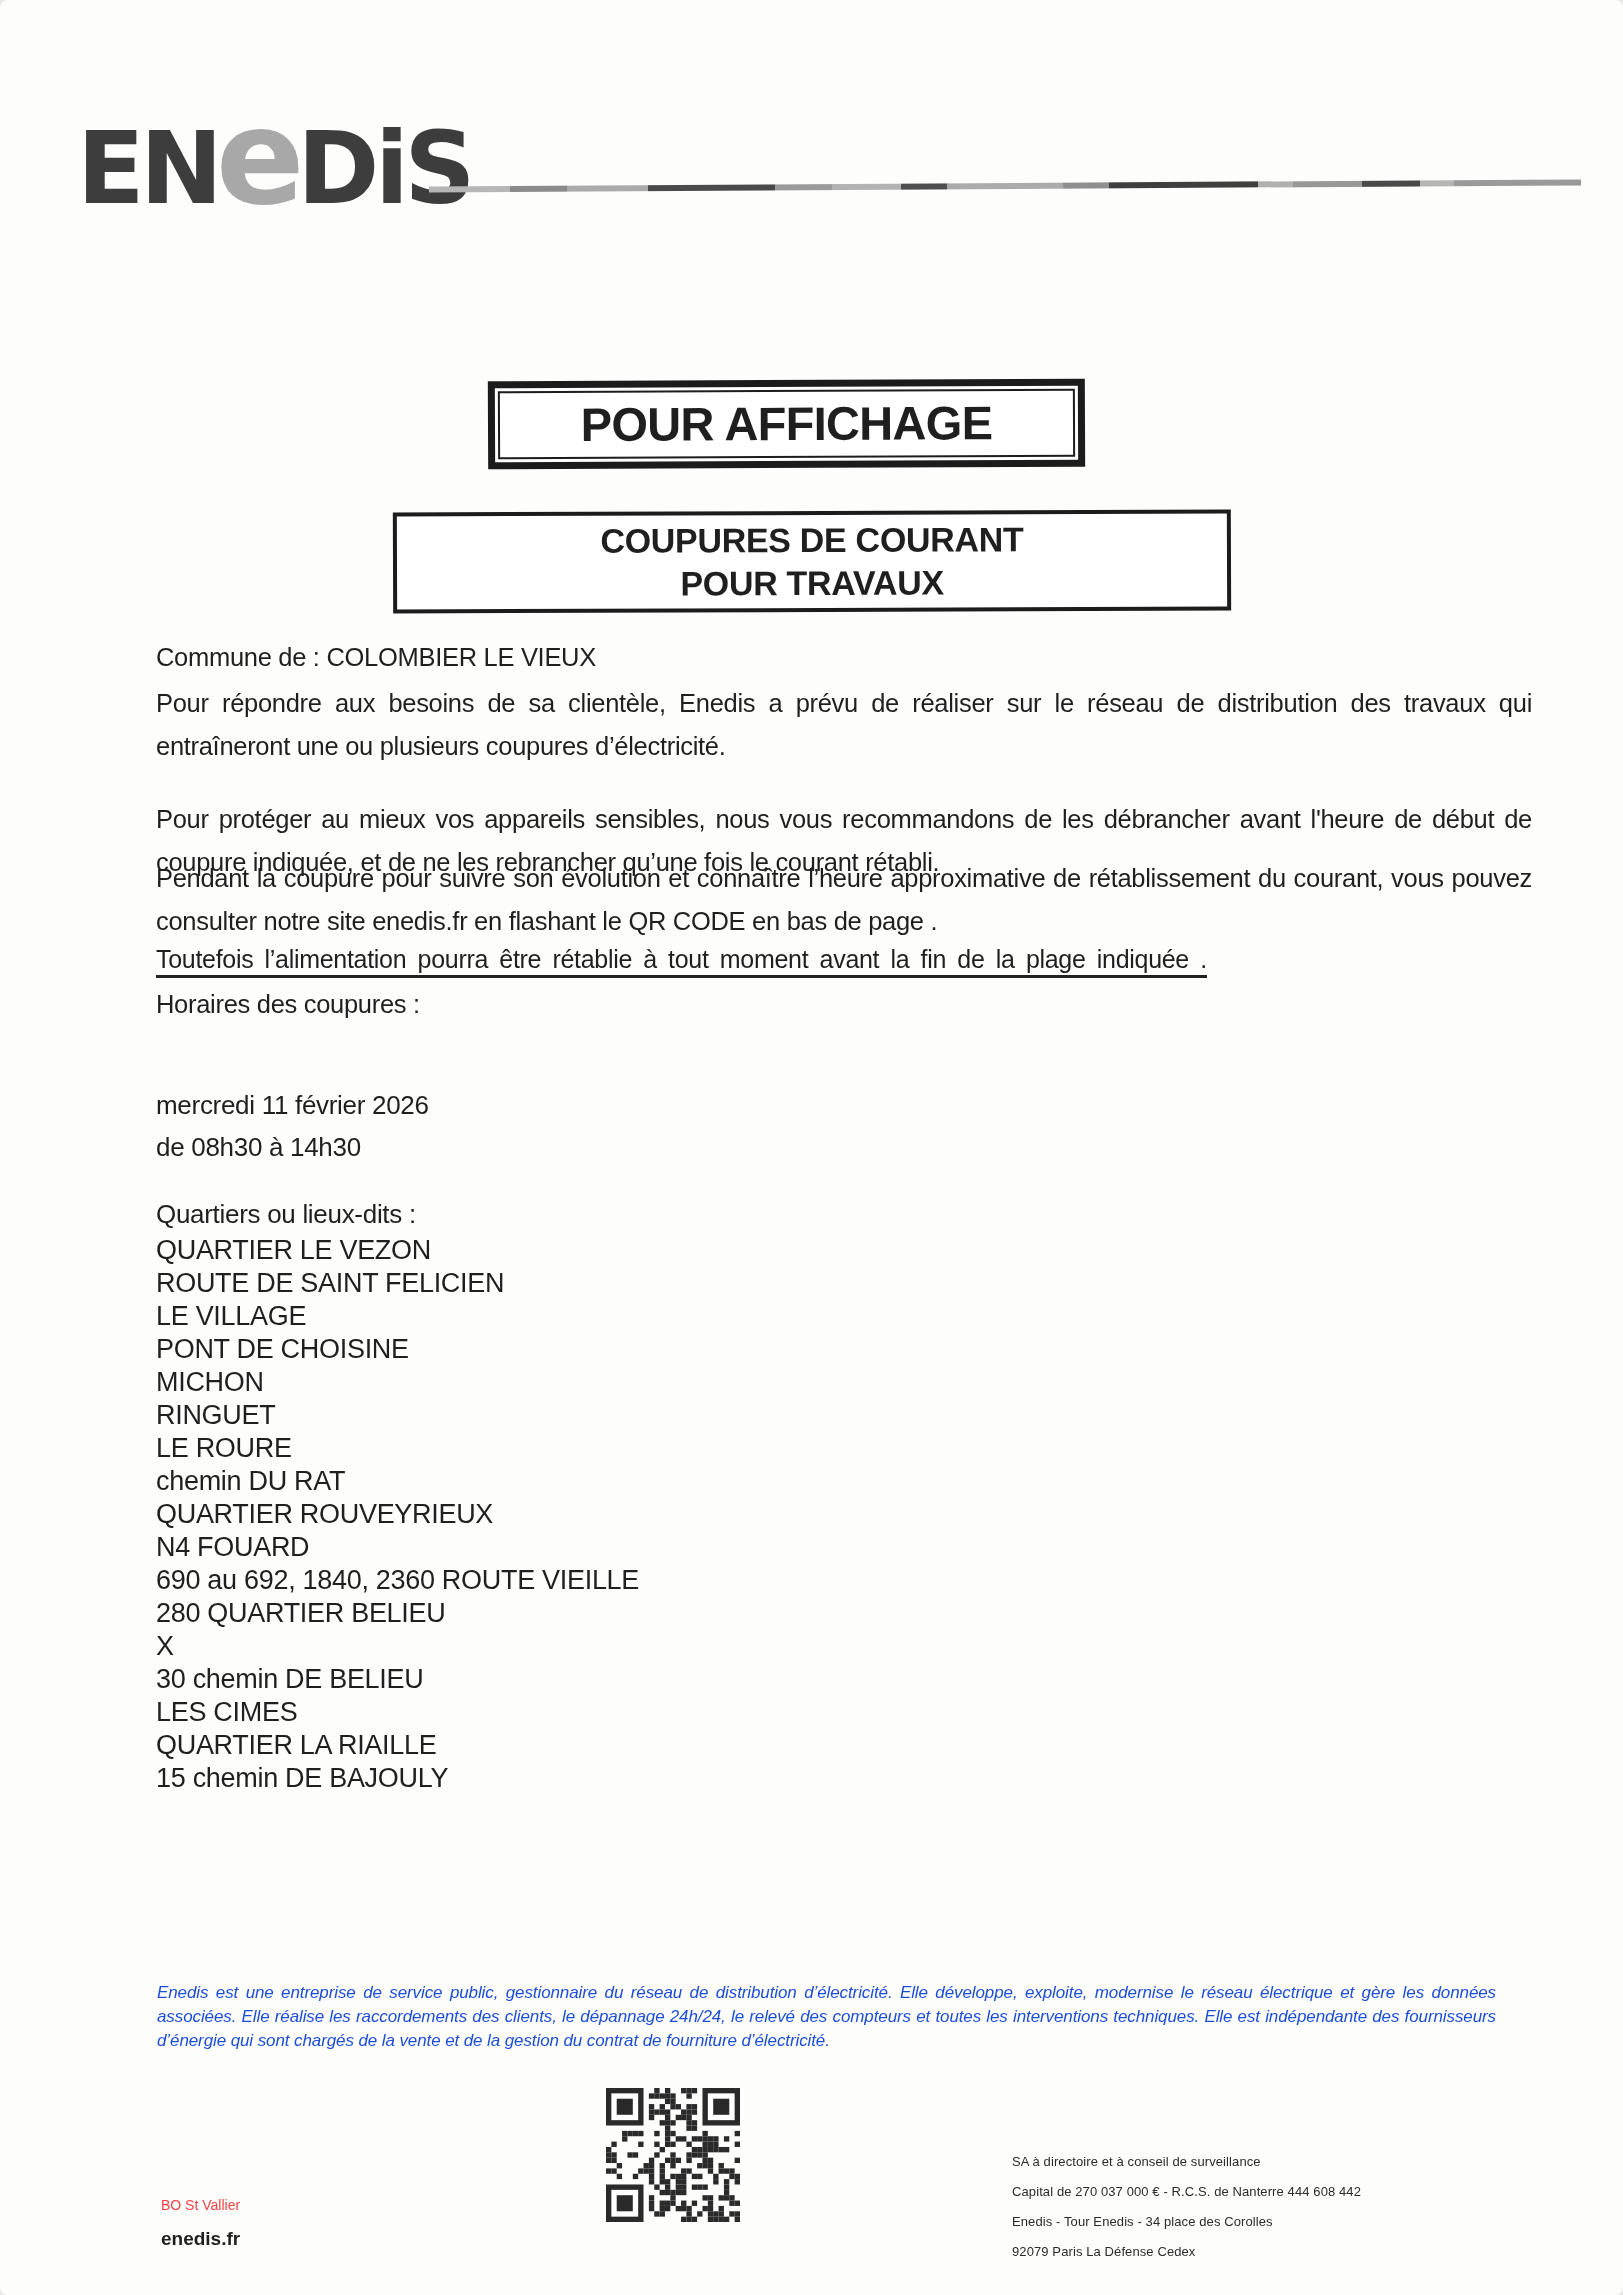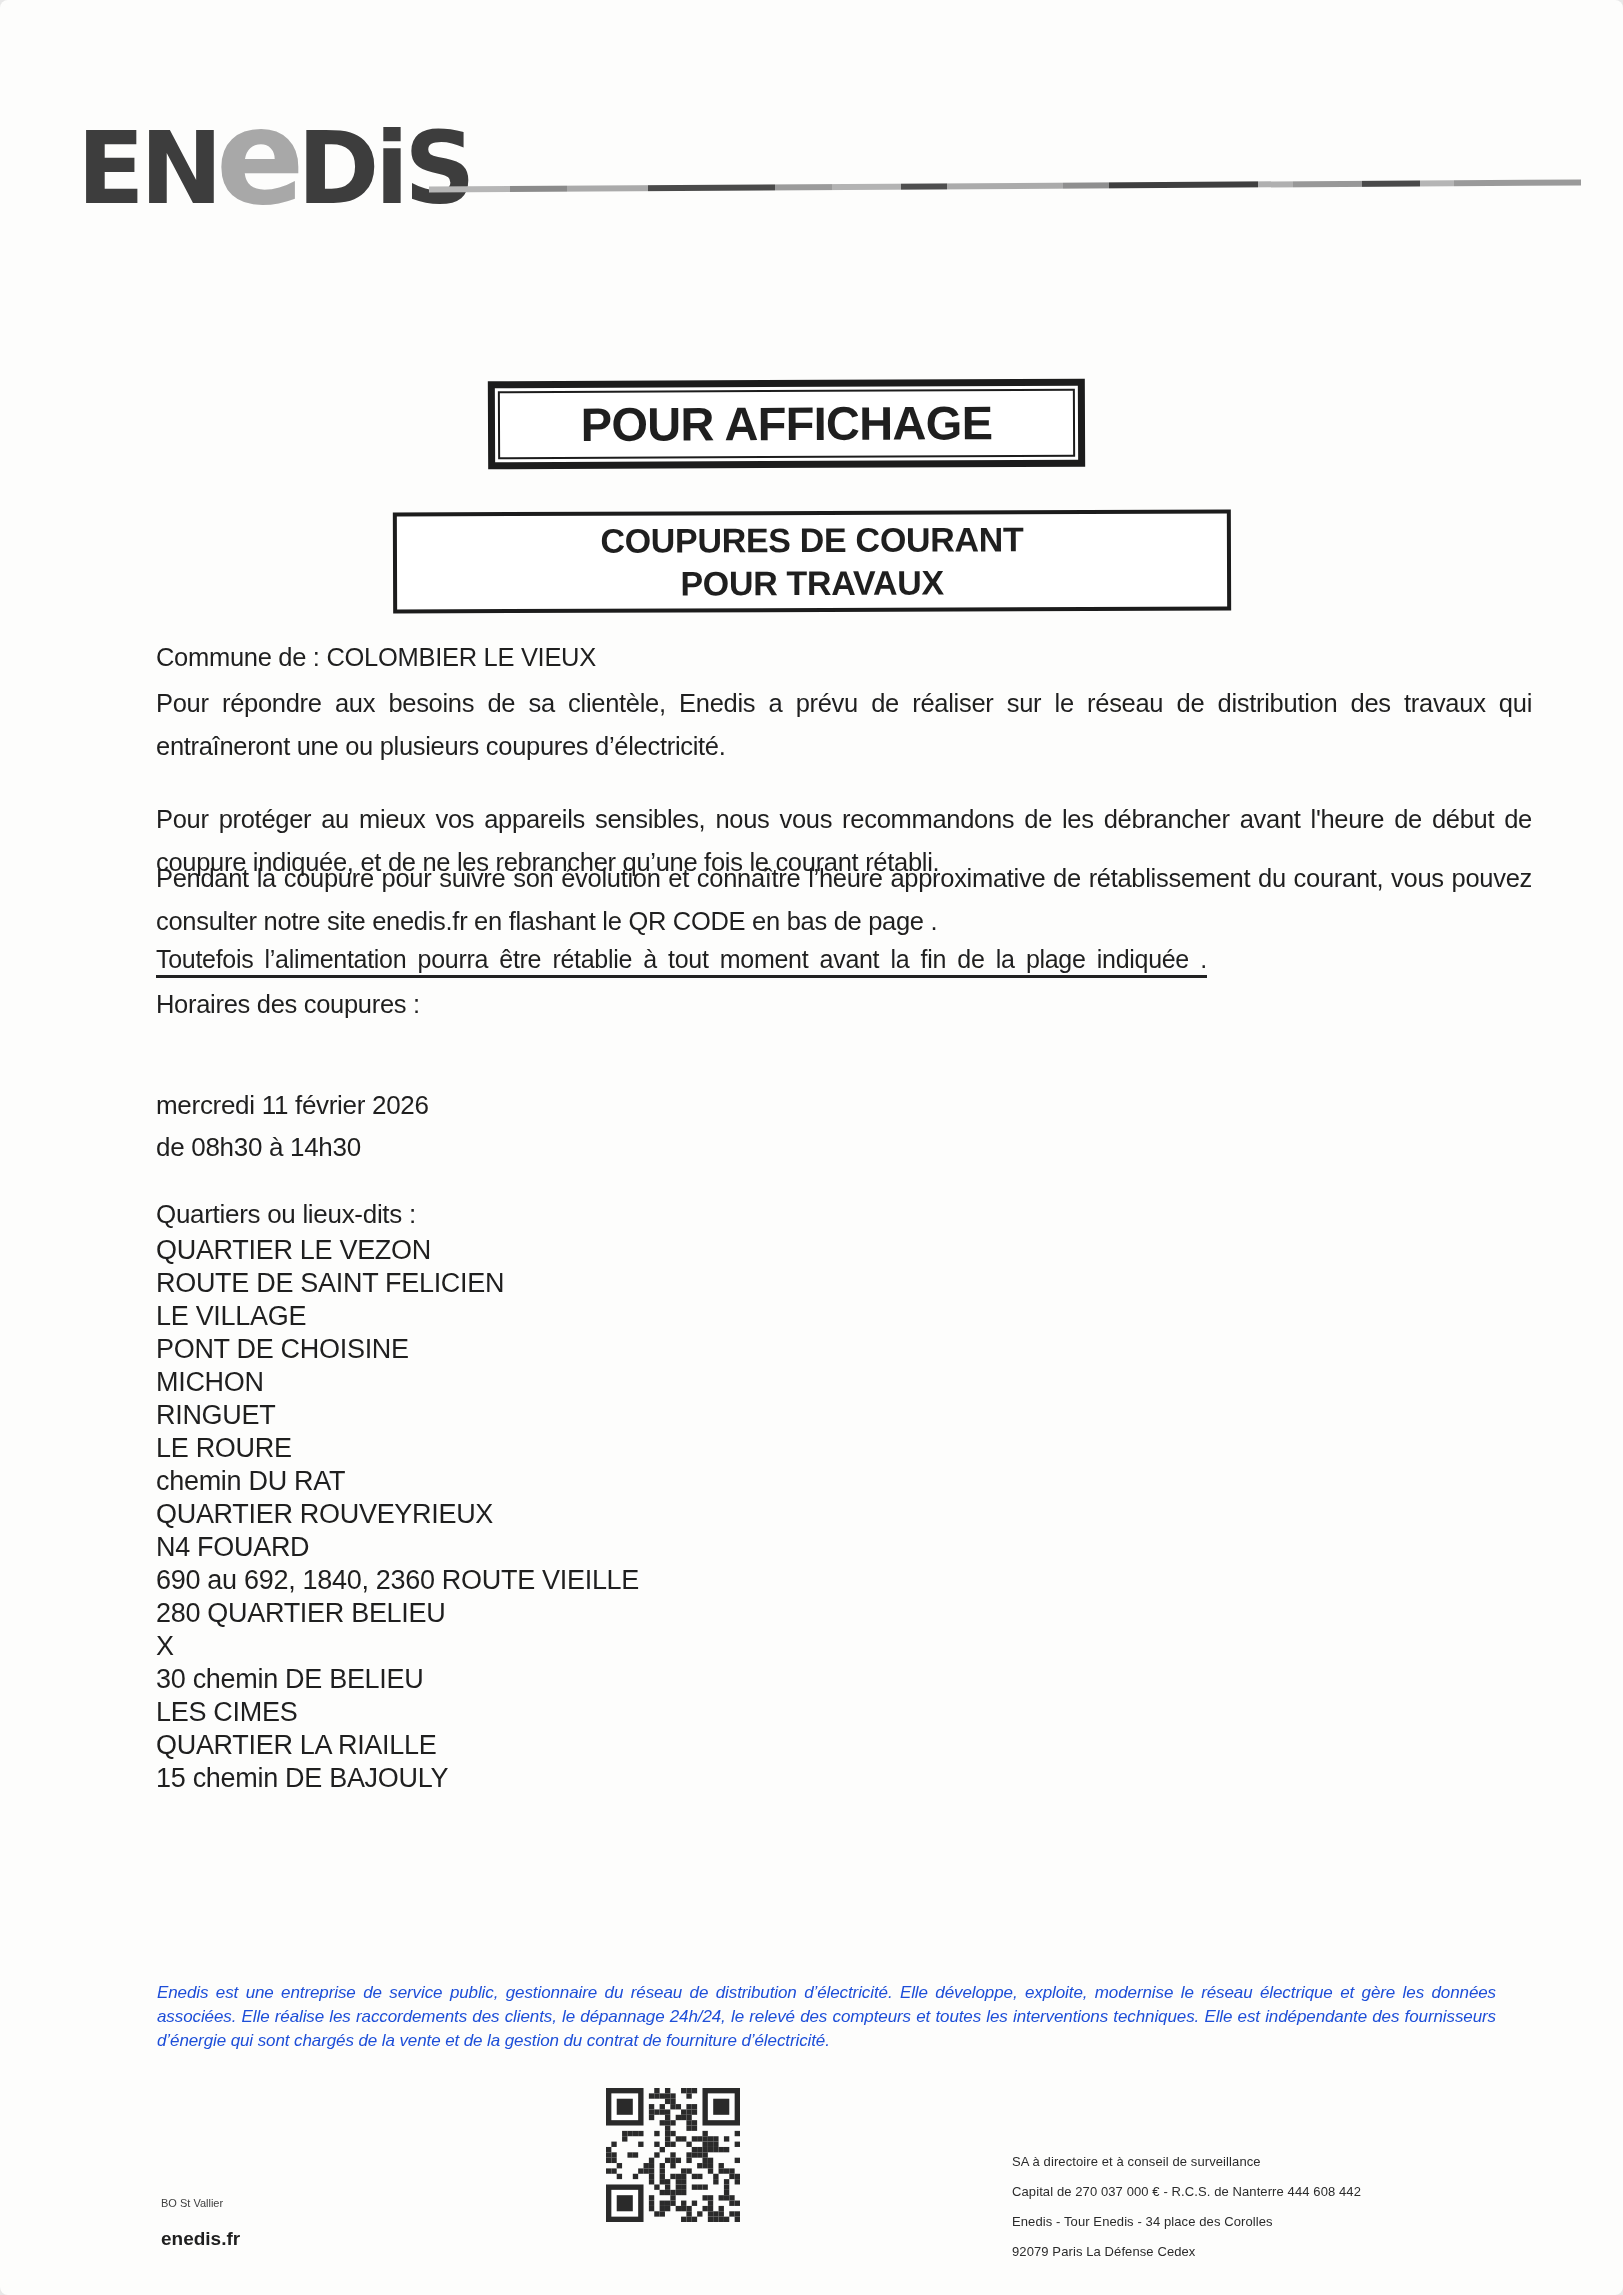--- a/index.html
+++ b/index.html
@@ -42,21 +42,21 @@
   .sdate{top:1090px;font-size:26px;}
   .stime{top:1132px;font-size:26px;}
   .qlabel{top:1199px;font-size:26px;}
   .qlist{position:absolute;left:156px;top:1234px;font-size:27px;line-height:33px;letter-spacing:-0.3px;}
   .qlist div{white-space:nowrap;}
 
   
   .legal{position:absolute;left:157px;top:1981px;width:1339px;font-size:17px;font-style:italic;
          line-height:24px;text-align:justify;letter-spacing:-0.1px;color:#1d4ed8;}
   .qr{position:absolute;left:606px;top:2088px;width:134px;height:134px;}
-  .fl1{position:absolute;left:161px;top:2197px;font-size:11px;color:#404040;}
+  .fl1{position:absolute;left:161px;top:2197px;font-size:14px;color:#ef4444;}
   .fl2{position:absolute;left:161px;top:2228px;font-size:19px;font-weight:bold;}
   .fr{position:absolute;left:1012px;top:2147px;font-size:13px;line-height:30px;color:#2b2b2b;
       letter-spacing:0.1px;}
 </style>
 </head>
 <body>
 
 <div class="page">
 
   <div class="logo">

